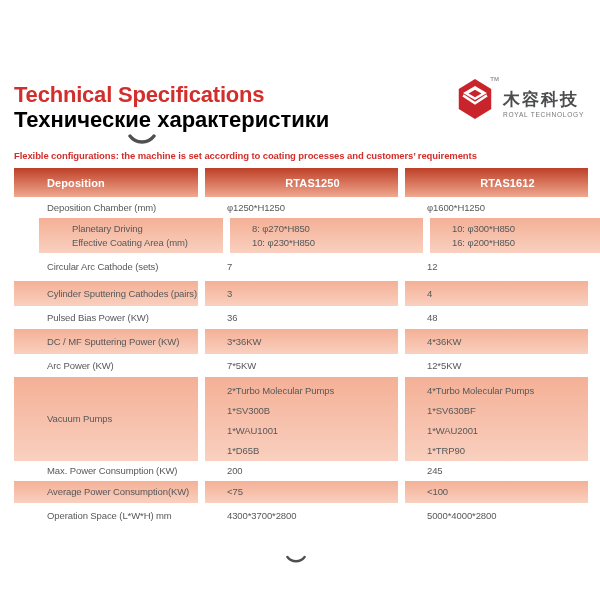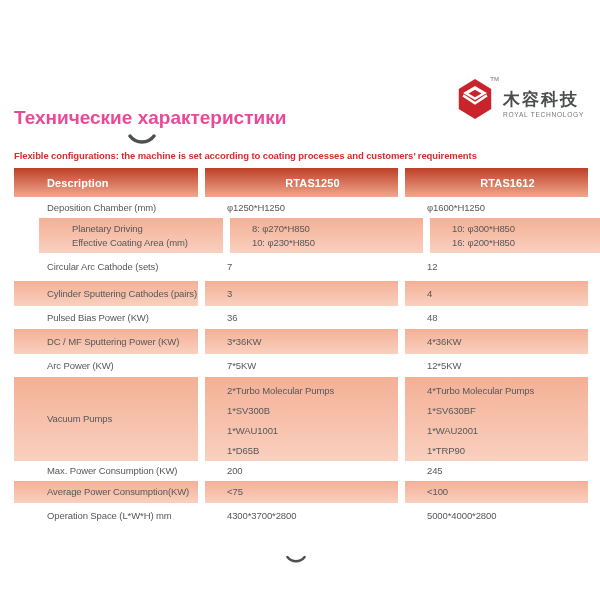--- a/index.html
+++ b/index.html
@@ -5,22 +5,22 @@
   html,body { margin:0; padding:0; background:#fff; }
   .page {
     position:relative; width:600px; height:600px; background:#ffffff;
     font-family:"Liberation Sans", sans-serif; overflow:hidden;
   }
   .title {
     position:absolute; left:14px; top:82px; font-size:22px; font-weight:bold;
     color:#d22f2c; letter-spacing:-0.2px; white-space:nowrap;
   }
   .subtitle {
-    position:absolute; left:14px; top:107px; font-size:19px; font-weight:bold;
-    color:#ec4899; white-space:nowrap;
+    position:absolute; left:14px; top:107px; font-size:22px; font-weight:bold;
+    color:#000000; white-space:nowrap;
   }
   .chevron-top { position:absolute; left:128px; top:131px; }
   .chevron-bottom { position:absolute; left:286px; top:550px; }
   .note {
     position:absolute; left:14px; top:150px; font-size:9.5px; font-weight:bold;
     color:#d22f2c; letter-spacing:-0.1px; white-space:nowrap;
   }
   .logo { position:absolute; left:455px; top:78px; display:flex; align-items:flex-end; }
   .logo-icon-wrap { position:relative; width:42px; height:40px; }
   .logo-tm { position:absolute; right:-2px; top:-2px; font-size:6px; color:#9a9a9a; font-weight:bold; }
@@ -46,20 +46,21 @@
   .value-cell { padding-left:22px; }
   .shaded { background:linear-gradient(180deg,#f4b096 0%,#f9d0bf 100%); }
   .tall.value-cell { justify-content:flex-start; padding-top:4px; }
   .tall span { line-height:20px; }
 </style>
 </head>
 <body>
 
 <div class="page">
 
+  <div class="title">Technical Specifications</div>
   <div class="subtitle">Технические характеристики</div>
 
   <div class="chevron-top">
     <svg width="28" height="11" viewBox="0 0 28 11">
       <path d="M2 2 C 8 10, 20 10, 26 2" stroke="#4e4f51" stroke-width="3.4" fill="none" stroke-linecap="round"></path>
     </svg>
   </div>
 
   <div class="note">Flexible configurations: the machine is set according to coating processes and customers’ requirements</div>
 
@@ -75,21 +76,21 @@
     </div>
     <div class="logo-text">
       <div class="logo-cn">木容科技</div>
       <div class="logo-en">ROYAL TECHNOLOGY</div>
     </div>
   </div>
 
   <div class="spec-table">
     <div class="t-row" id="header-row" style="height: 29px;">
         <div class="h-cell first">
-          <span>Description</span>
+          <span>Deposition</span>
         </div>
         <div class="h-cell val">
           <span>RTAS1250</span>
         </div>
         <div class="h-cell val">
           <span>RTAS1612</span>
         </div>
       </div>
     <div id="table-body">
         <div class="t-row" style="height: 21px;">

